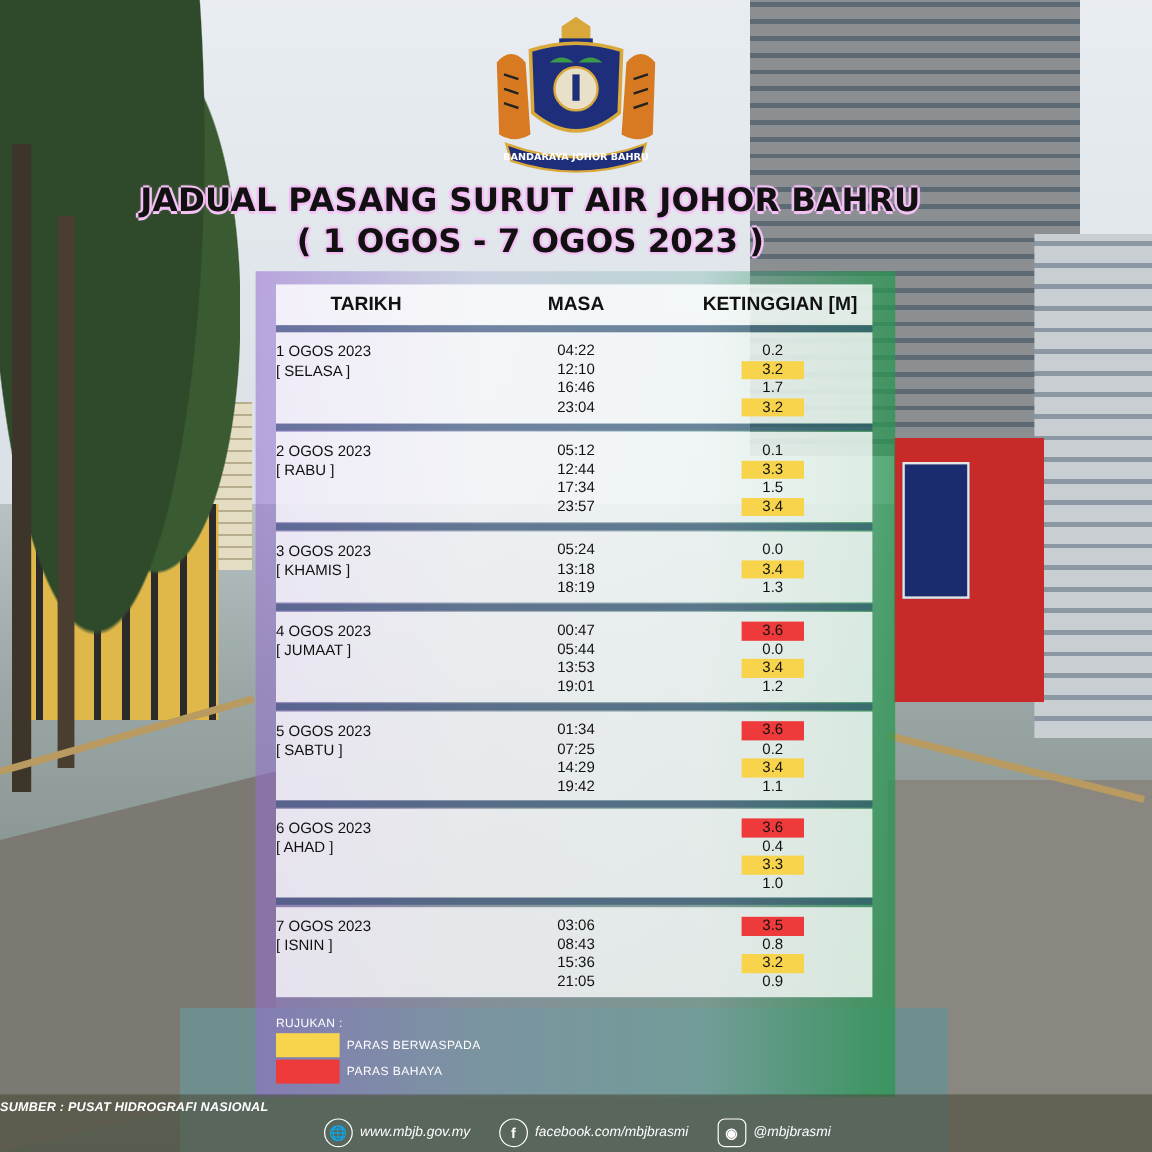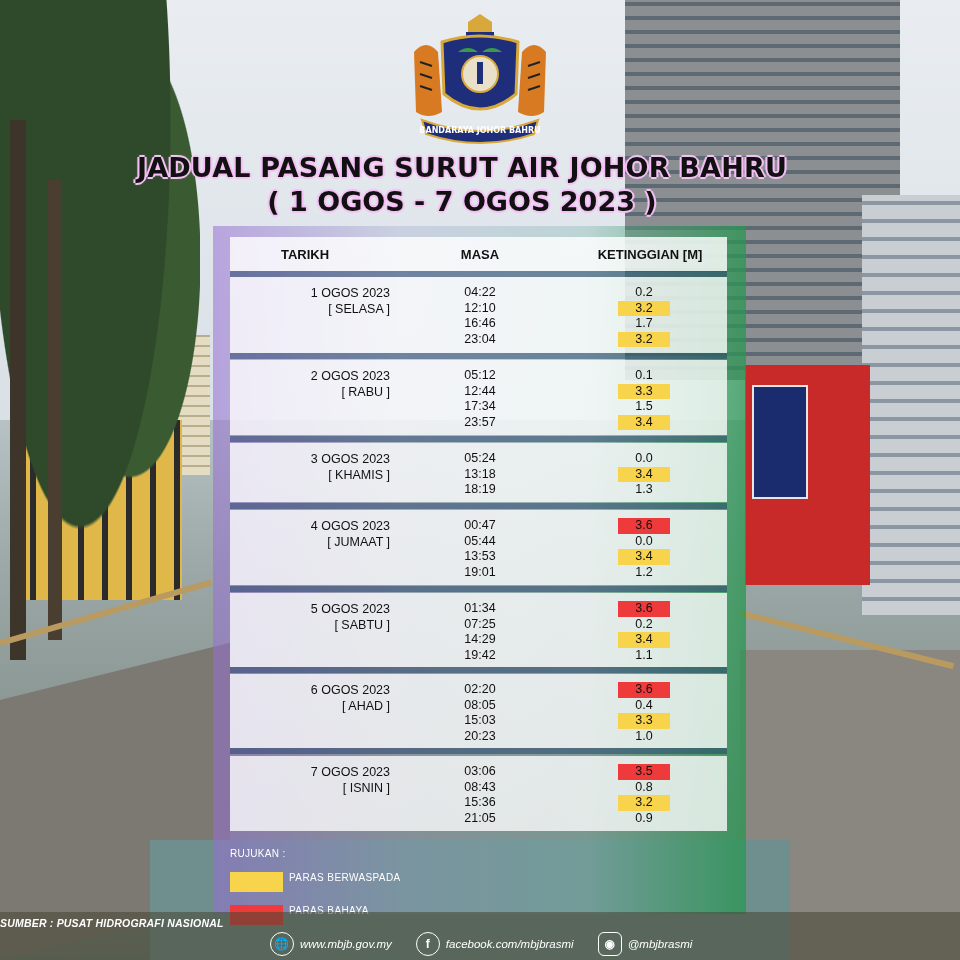--- a/index.html
+++ b/index.html
@@ -18,51 +18,51 @@
   .trunk2{position:absolute;left:10px;top:120px;width:16px;height:540px;background:#3e352a;}
   .wall-l{position:absolute;left:0;top:700px;width:230px;height:260px;background:#7c7872;transform:skewY(-14deg);transform-origin:left top;}
   .wall-r{position:absolute;left:740px;top:650px;width:220px;height:310px;background:#8a8680;}
   .water{position:absolute;left:150px;top:840px;width:640px;height:120px;background:#6f8f8f;}
   .rail-l{position:absolute;left:0;top:640px;width:220px;height:6px;background:#b99a60;transform:rotate(-16deg);transform-origin:left;}
   .rail-r{position:absolute;left:740px;top:610px;width:220px;height:6px;background:#b99a60;transform:rotate(14deg);transform-origin:left;}
 
   .panel{position:absolute;left:213px;top:226px;width:533px;height:688px;
     background:linear-gradient(90deg,rgba(150,110,210,.55) 0%,rgba(150,160,200,.30) 35%,rgba(120,180,170,.35) 70%,rgba(40,150,80,.75) 100%);}
   .header-bar{position:absolute;left:230px;top:237px;width:497px;height:34px;background:rgba(255,255,255,.82);
-    display:flex;align-items:center;font-weight:bold;font-size:13px;color:#111;}
+    display:flex;align-items:center;font-weight:bold;font-size:16px;color:#111;}
   .hc{position:absolute;text-align:center;}
   .hc.c1{left:0;width:150px;}
   .hc.c2{left:210px;width:80px;}
   .hc.c3{left:340px;width:160px;}
 
   .day{position:absolute;left:230px;width:497px;background:rgba(255,255,255,.78);color:#111;font-size:12.5px;}
-  .day .date{position:absolute;left:0;width:160px;text-align:right;top:8px;line-height:16px;}
+  .day .date{position:absolute;left:0;width:160px;text-align:left;top:8px;line-height:16px;}
   .day .times{position:absolute;left:210px;width:80px;text-align:center;top:8px;}
   .day .heights{position:absolute;left:388px;width:52px;text-align:center;top:8px;}
   .t{height:15.5px;line-height:15.5px;}
   .h{height:15.5px;line-height:15.5px;}
   .h.warn{background:#f8d44c;}
   .h.danger{background:#ee3a3a;}
 
   .divider{position:absolute;left:230px;width:497px;height:6px;background:rgba(40,70,110,.55);}
 
   .legend{position:absolute;left:230px;top:848px;color:#fff;font-size:9.5px;}
   .legend-title{font-weight:normal;font-size:10px;letter-spacing:.3px;}
-  .legend-row{display:flex;align-items:flex-start;margin-top:13px;}
+  .legend-row{display:flex;align-items:center;margin-top:2px;}
   .swatch{width:53px;height:20px;margin-right:6px;}
   .legend-label{font-size:10px;letter-spacing:.4px;}
 
   .footer{position:absolute;left:0;top:912px;width:960px;height:48px;background:rgba(70,70,50,.55);}
   .source{position:absolute;top:917px;left:0;width:960px;color:#fff;font-size:10.5px;font-weight:bold;font-style:italic;letter-spacing:.2px;}
   .social{position:absolute;top:932px;left:270px;display:flex;align-items:center;gap:10px;color:#fff;font-style:italic;font-size:11.5px;}
   .sicon{width:22px;height:22px;border-radius:50%;border:1.5px solid #fff;display:inline-flex;align-items:center;justify-content:center;font-size:12px;font-style:normal;font-weight:bold;}
   .social-item{display:flex;align-items:center;gap:6px;margin-right:14px;}
 
   .title{position:absolute;left:0;width:884px;text-align:center;font-weight:900;color:#111;font-family:"DejaVu Sans",sans-serif;
-    text-shadow:0 0 3px #f2b6f2,0 0 3px #f2b6f2,2px 0 0 #f6c8f6,-2px 0 0 #f6c8f6,0 2px 0 #f6c8f6,0 -2px 0 #f6c8f6;padding-left:20px;}
+    text-shadow:0 0 3px #f2b6f2,0 0 3px #f2b6f2,2px 0 0 #f6c8f6,-2px 0 0 #f6c8f6,0 2px 0 #f6c8f6,0 -2px 0 #f6c8f6;}
   .title1{top:152px;font-size:27px;letter-spacing:.2px;}
   .title2{top:186px;font-size:27px;}
 
   .logo{position:absolute;left:400px;top:12px;width:160px;height:135px;}
 </style>
 </head>
 <body>
 
 <div class="bg">
   <div class="sky"></div>
@@ -209,26 +209,20 @@
     <div class="h">1.1</div>
   </div>
 </div>
 <div class="divider" style="top:667px"></div>
 
 <div class="day" style="top:674px;height:74px">
   <div class="date">
     <div>6 OGOS 2023</div>
     <div>[ AHAD ]</div>
   </div>
-  <div class="times">
-    <div class="t">02:20</div>
-    <div class="t">08:05</div>
-    <div class="t">15:03</div>
-    <div class="t">20:23</div>
-  </div>
   <div class="heights">
     <div class="h danger">3.6</div>
     <div class="h">0.4</div>
     <div class="h warn">3.3</div>
     <div class="h">1.0</div>
   </div>
 </div>
 <div class="divider" style="top:748px"></div>
 
 <div class="day" style="top:756px;height:75px">

